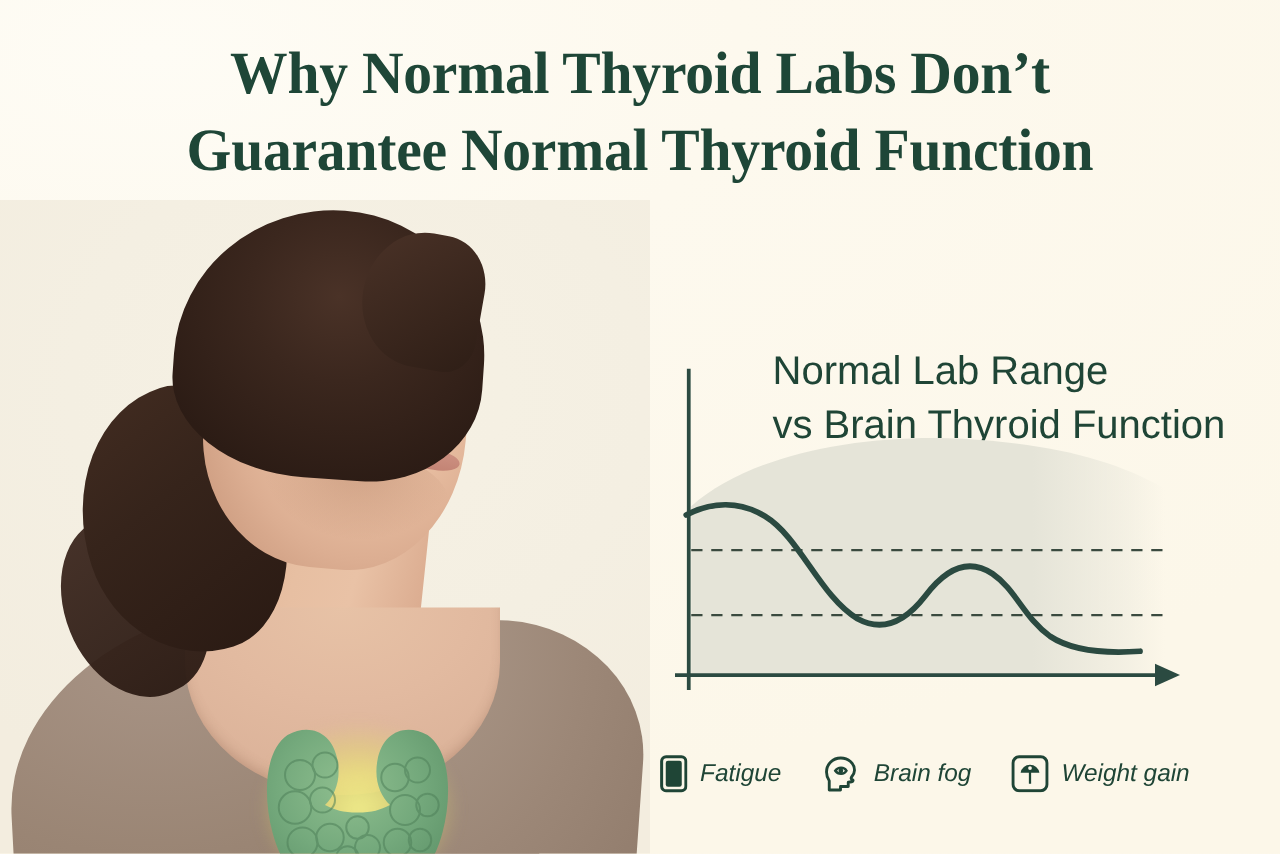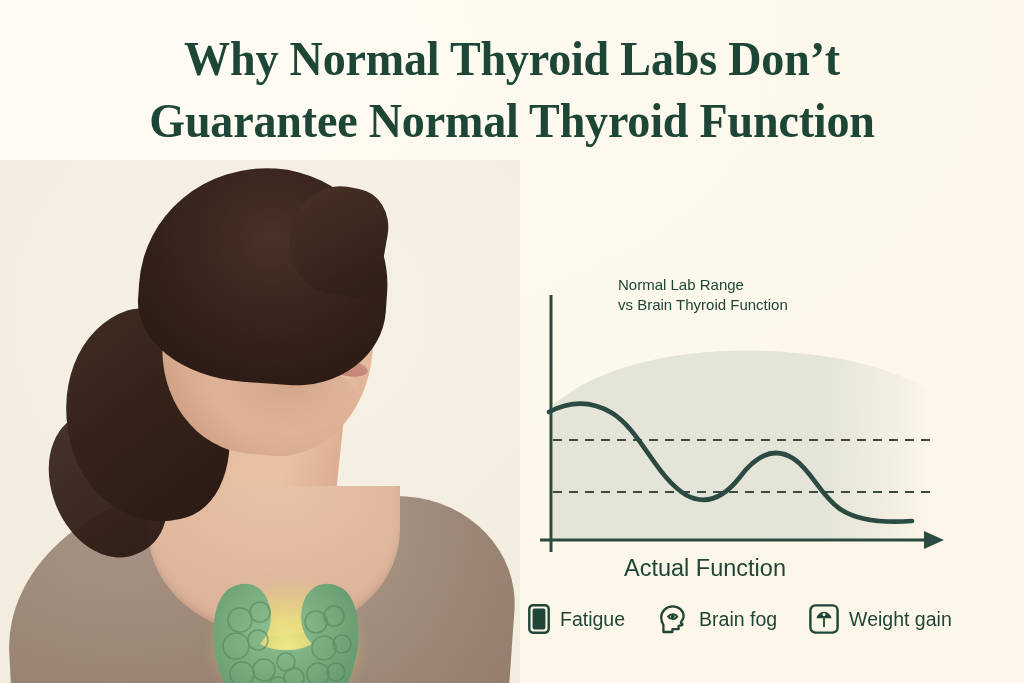--- a/index.html
+++ b/index.html
@@ -167,36 +167,36 @@
   }
   .gland{position:absolute;left:196px;top:418px;width:180px;height:146px;z-index:13;}
 
   
   .chart-wrap{
     position:absolute;left:540px;top:255px;width:440px;height:320px;z-index:20;
   }
   .chart-title{
     position:absolute;left:78px;top:20px;
     color:#1f4536;
-    font-size:15px;line-height:1.34;
+    font-size:32px;line-height:1.34;
     font-weight:400;
     white-space:nowrap;
   }
   .chart-svg{position:absolute;left:0;top:0;}
   .xlabel{
     position:absolute;left:84px;top:300px;
     color:#1f4536;font-size:23.5px;font-weight:400;white-space:nowrap;
   }
 
   
   .legend{
     position:absolute;left:528px;top:603px;z-index:25;
     display:flex;align-items:center;gap:32px;
   }
-  .legend-item{display:flex;align-items:center;gap:10px;}
+  .legend-item{display:flex;align-items:center;gap:10px;font-style:italic;}
   .legend-label{
     color:#1f4536;font-size:19.5px;white-space:nowrap;
   }
   .legend-icon{display:block;}
 </style>
 </head>
 <body>
 
 <div id="stage">
 
@@ -296,21 +296,20 @@
                C168,252 186,240 200,222
                C218,198 236,192 254,204
                C272,216 280,240 300,254
                C318,266 344,268 372,266"></path>
 
       <line x1="11" y1="40" x2="11" y2="297" stroke="#2b4a41" stroke-width="3"></line>
       <line x1="0" y1="285" x2="386" y2="285" stroke="#2b4a41" stroke-width="3"></line>
       <polygon points="384,276 404,285 384,294" fill="#2b4a41"></polygon>
     </svg>
 
-    <div class="xlabel">Actual Function</div>
   </div>
 
   <div class="legend">
 
     <div class="legend-item">
       <svg class="legend-icon" width="22" height="30" viewBox="0 0 22 30">
         <rect x="1.3" y="1.3" width="19.4" height="27.4" rx="3.6" fill="none" stroke="#1f4536" stroke-width="2.4"></rect>
         <rect x="4.6" y="4.6" width="12.8" height="20.8" rx="1.8" fill="#1f4536"></rect>
       </svg>
       <span class="legend-label">Fatigue</span>

